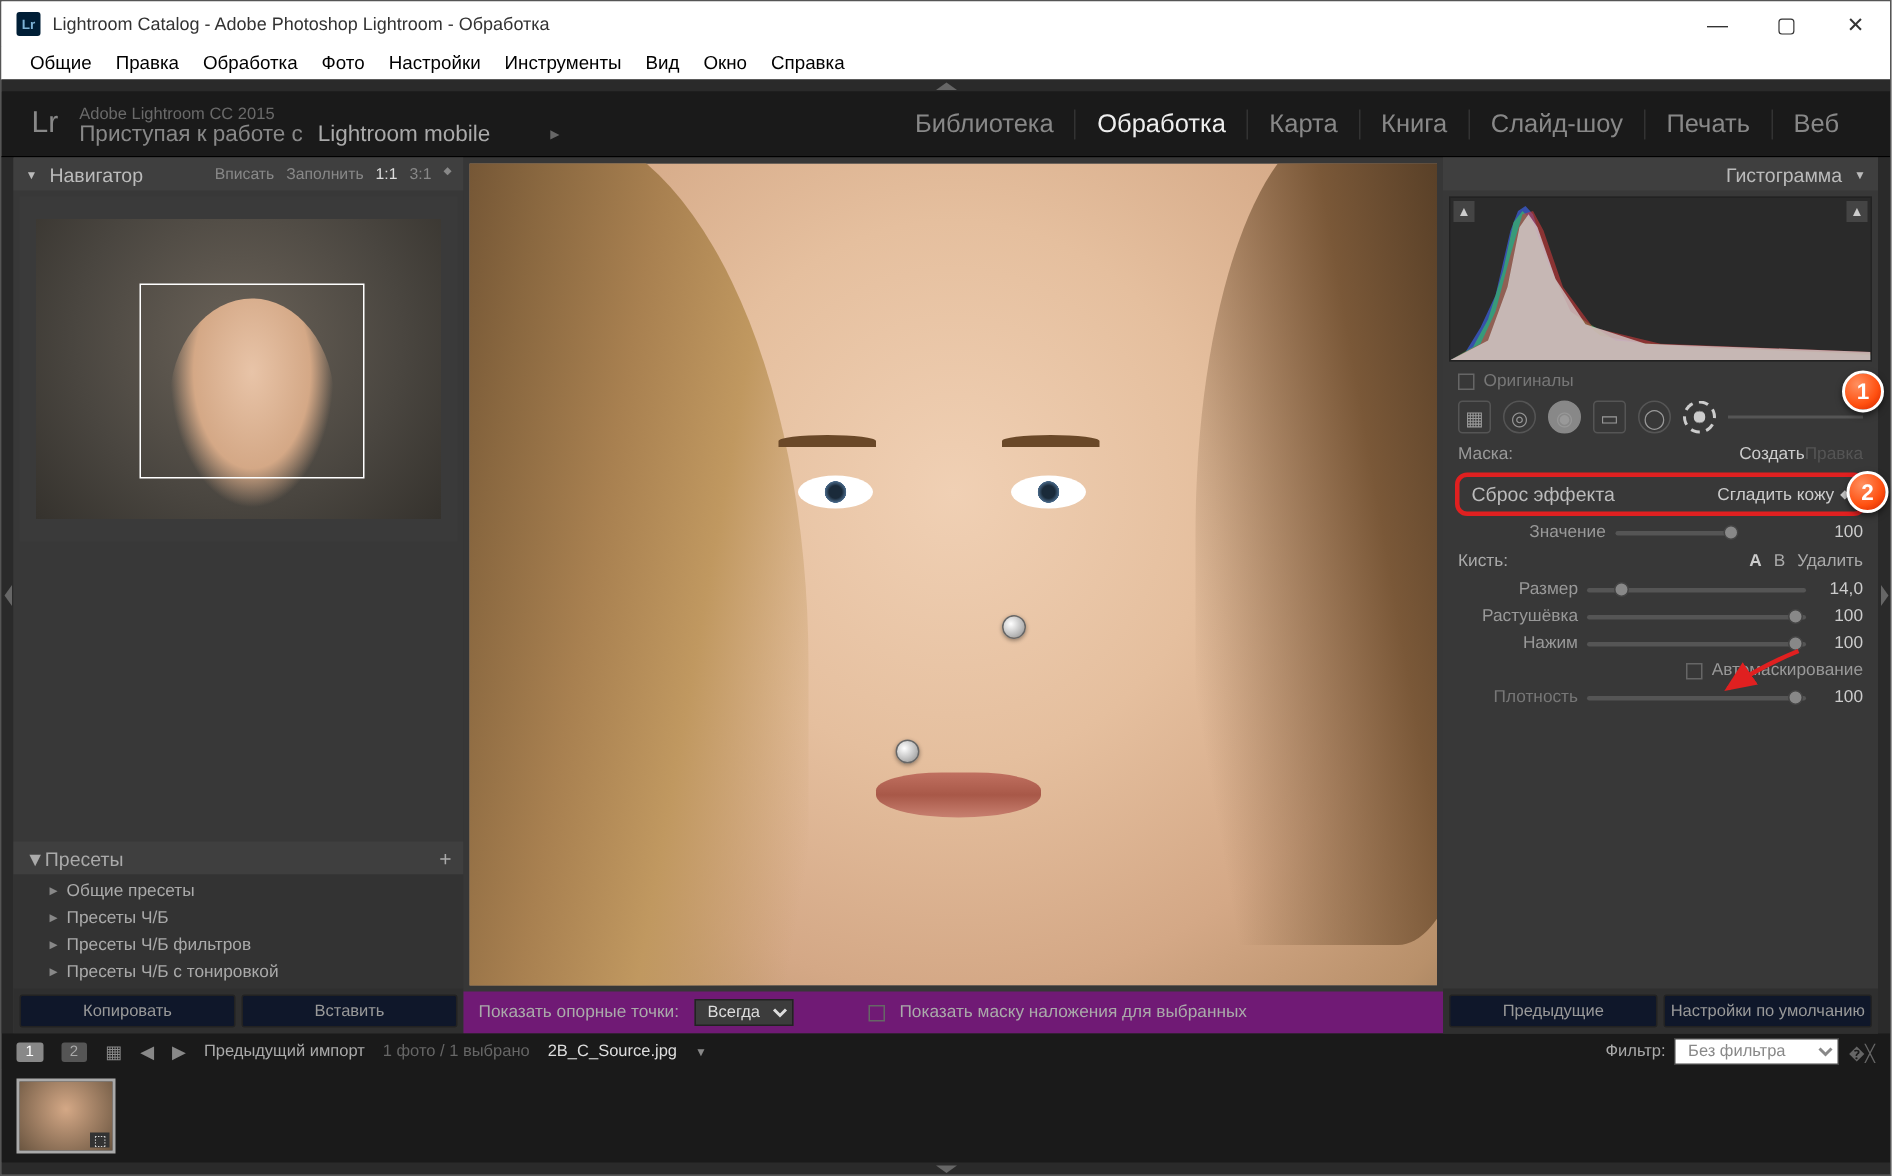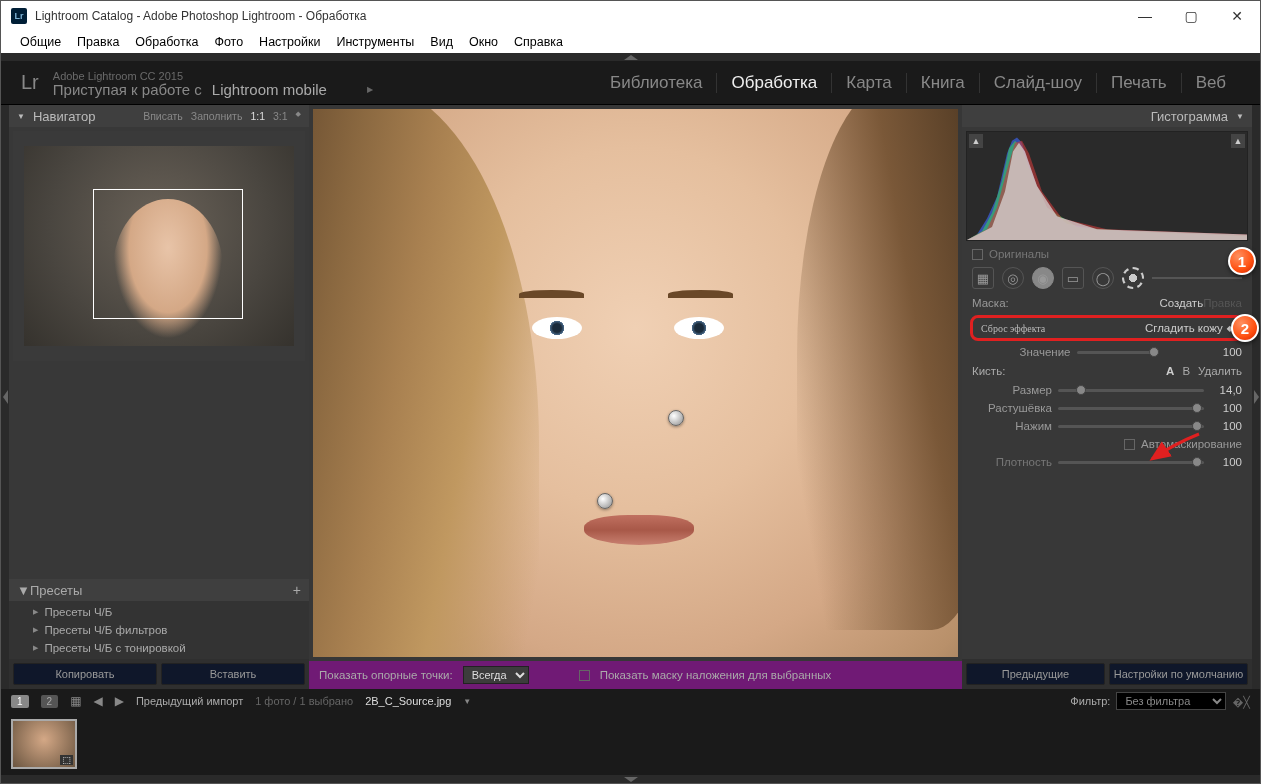--- a/index.html
+++ b/index.html
@@ -77,37 +77,37 @@
 .rp-row .slider .knob { position: absolute; width: 10px; height: 10px; background: #888; border-radius: 50%; top: -4px; border: 1px solid #444;}
 .tool-row { height: 30px; display: flex; align-items: center; justify-content: flex-start; gap: 8px; padding: 4px 10px; position: relative;}
 .tool { width: 22px; height: 22px; border: 1px solid #555; border-radius: 3px; display: flex; align-items: center; justify-content: center; color: #999; font-size: 13px;}
 .tool.circ { border-radius: 50%; }
 .tool.circ.fill { background: #888; border-color: #888;}
 .tool.brush { border-radius: 50%; border: 2px dashed #ccc; background: radial-gradient(circle, #ccc 30%, transparent 32%);}
 .tool-slider { flex: 1; height: 2px; background: #555; position: relative;}
 .callout { position: absolute; width: 28px; height: 28px; border-radius: 50%; background: radial-gradient(circle at 35% 30%, #ff9060, #ff5010 60%, #cc2000); border: 2px solid #fff; color: #fff; font-weight: bold; display: flex; align-items: center; justify-content: center; font-size: 15px; z-index: 10; box-shadow: 0 2px 4px rgba(0,0,0,.5);}
 .arrow-1 { position: absolute; right: 48px; top: 324px; z-index: 9;}
 .highlight-box { border: 3px solid #e02020; border-radius: 8px; margin: 2px 8px; padding: 4px 8px; display: flex; align-items: center; background: #383838; position: relative;}
-.highlight-box .lbl2 { color: #bbb; font-size: 10px; font-family: Liberation Serif, serif;}
+.highlight-box .lbl2 { color: #bbb; font-size: 13px;}
 .highlight-box .dd { margin-left: auto; color: #ccc; font-size: 11.5px; display: flex; align-items: center; gap: 4px;}
 .mask-row { display: flex; padding: 4px 10px; font-size: 11.5px; color: #999; gap: 10px; align-items: flex-end;}
 .mask-row .r { margin-left: auto; display: flex; }
 .brush-sec { padding: 4px 10px; font-size: 11.5px;}
 .brush-head { display: flex; align-items: center; gap: 10px;}
 .brush-head .r { margin-left: auto; display: flex; gap: 8px; align-items: center;}
 .brush-head .ab { font-weight: bold; color: #ccc;}
 .filmstrip-head { height: 24px; background: #1a1a1a; display: flex; align-items: center; padding: 0 10px; gap: 12px; color: #aaa; font-size: 11px;}
 .fs-btn { padding: 1px 6px; background: #555; border-radius: 2px; font-size: 10px;}
 .fs-btn.on { background: #888; color: #fff;}
 .fs-ico { color: #888; font-size: 12px;}
 .filmstrip { height: 62px; background: #1a1a1a; display: flex; align-items: center; padding: 4px 10px; gap: 6px;}
 .fs-thumb { width: 66px; height: 50px; background: radial-gradient(circle at 50% 40%, #d4a886, #6a5540); border: 2px solid #aaa; position: relative;}
 .fs-thumb::after { content: "⬚"; position: absolute; right: 2px; bottom: 2px; color: #fff; background: #333; font-size: 9px; padding: 0 2px;}
 .fs-filter { margin-left: auto; display: flex; gap: 6px; align-items: center;}
-.fs-filter select { background: #000000; color: #888; border: 1px solid #444; font-size: 11px; padding: 1px 4px; width: 110px;}
+.fs-filter select { background: #ffffff; color: #888; border: 1px solid #444; font-size: 11px; padding: 1px 4px; width: 110px;}
 </style>
 </head>
 <body>
 
 <div class="win">
   <div class="titlebar">
     <div class="lr-ico">Lr</div>
     <span>Lightroom Catalog - Adobe Photoshop Lightroom - Обработка</span>
     <div class="spacer"></div>
     <div class="winbtn">—</div>
@@ -171,20 +171,21 @@
           <div class="face-n"></div>
           <div class="crop"></div>
         </div>
         <div class="left-sp"></div>
         <div class="presets-head">
           <span class="tri-d">▼</span>
           <span>Пресеты</span>
           <span class="plus">+</span>
         </div>
         <div class="preset-list">
+          <div class="pi">Общие пресеты</div>
           <div class="pi">Пресеты Ч/Б</div>
           <div class="pi">Пресеты Ч/Б фильтров</div>
           <div class="pi">Пресеты Ч/Б с тонировкой</div>
         </div>
         <div class="btn-row">
           <button>Копировать</button>
           <button>Вставить</button>
         </div>
       </div>
 

